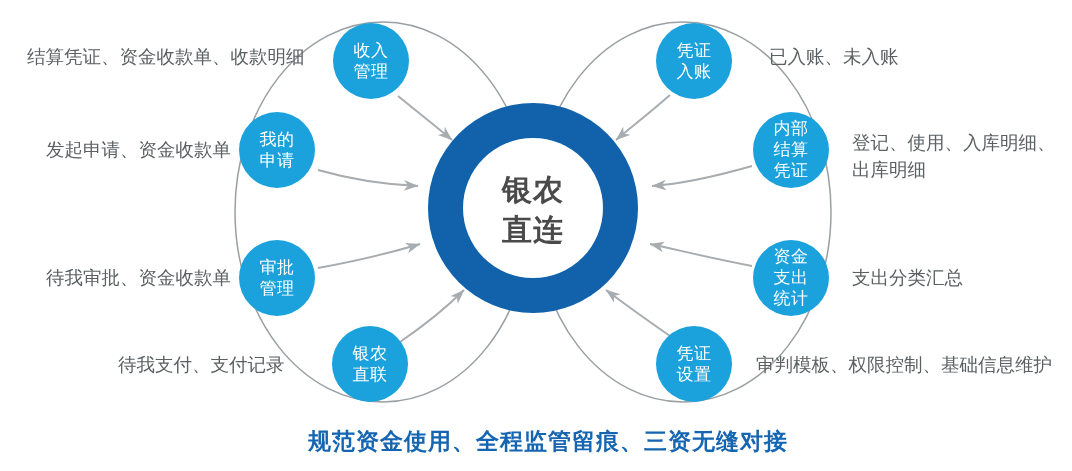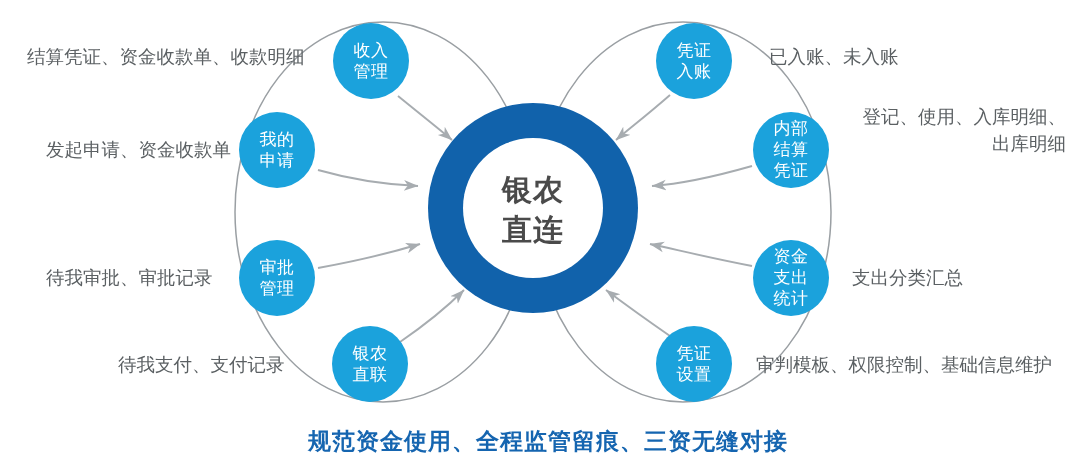--- a/index.html
+++ b/index.html
@@ -130,27 +130,27 @@
         <text class="node-label" x="694" y="359">凭证</text>
         <text class="node-label" x="694" y="380">设置</text>
       </g>
     </g>
   </svg>
 
   <div class="side-text" style="left:2px;top:44px;margin-left:25px;">结算凭证、资金收款单、收款明细</div>
 
   <div class="side-text" style="left:46px;top:137px;">发起申请、资金收款单</div>
 
-  <div class="side-text" style="left:46px;top:265px;">待我审批、审批记录</div>
+  <div class="side-text" style="left:46px;top:265px;">待我审批、资金收款单</div>
 
   <div class="side-text" style="left:118px;top:352px;">待我支付、支付记录</div>
 
   <div class="side-text" style="left:760px;top:44px;margin-left:9px;">已入账、未入账</div>
 
-  <div class="side-text wrap" style="left:852px;top:104px;width:214px;text-align:right;">登记、使用、入库明细、出库明细</div>
+  <div class="side-text wrap" style="left:852px;top:130px;width:214px;">登记、使用、入库明细、出库明细</div>
 
   <div class="side-text" style="left:852px;top:265px;">支出分类汇总</div>
 
   <div class="side-text" style="left:756px;top:352px;">审判模板、权限控制、基础信息维护</div>
 
   <div class="caption">规范资金使用、全程监管留痕、三资无缝对接</div>
 
 </div>
 
 </body></html>

